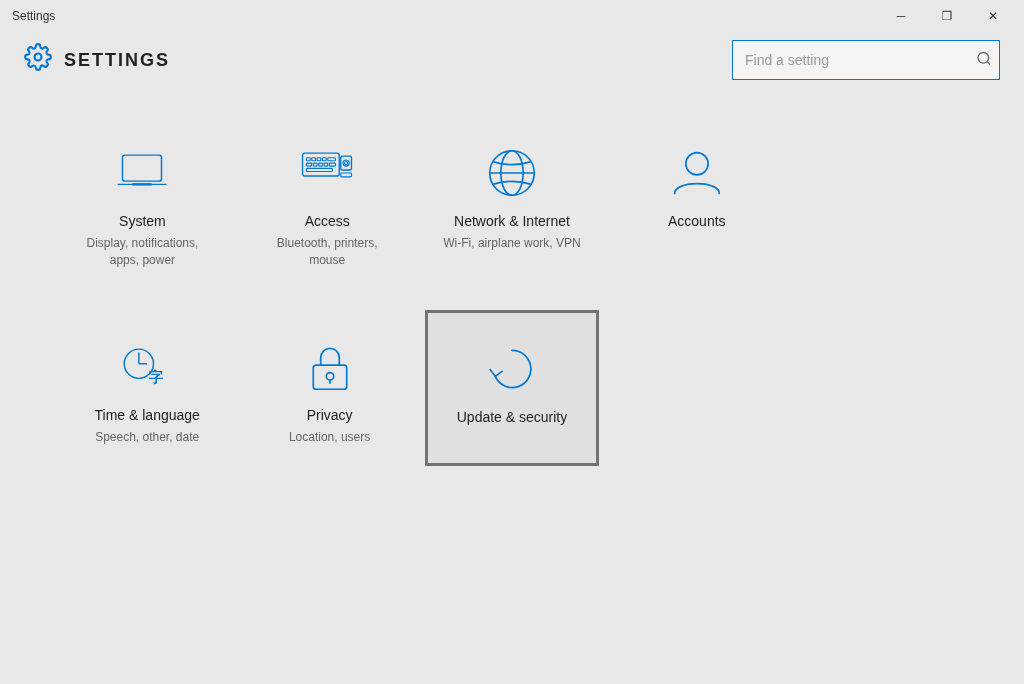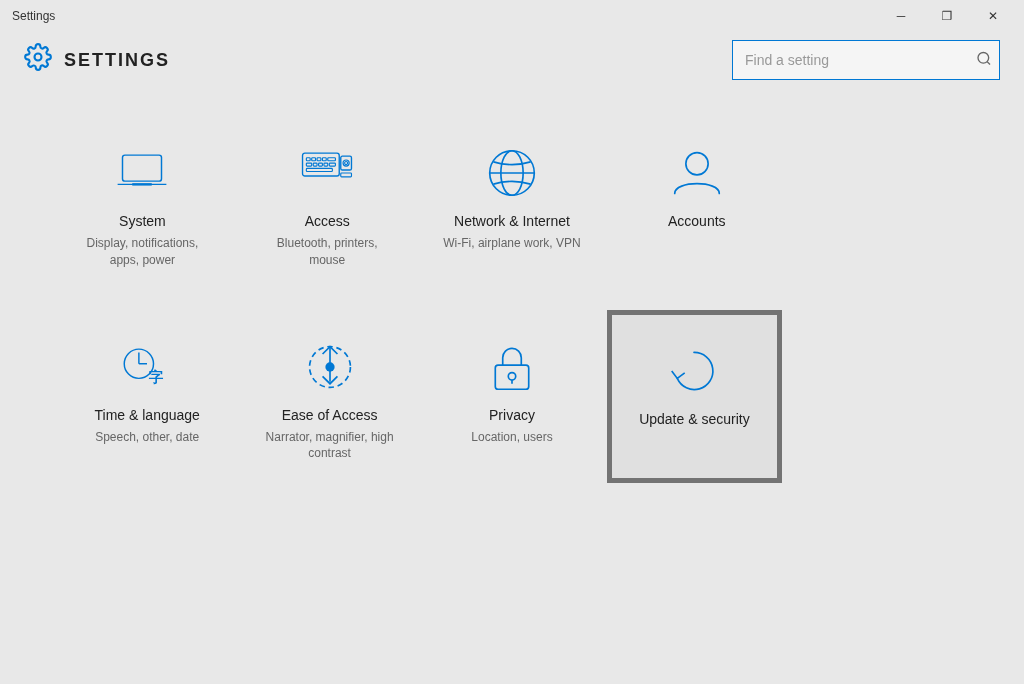--- a/index.html
+++ b/index.html
@@ -135,21 +135,21 @@
       align-items: center;
       padding: 28px 12px 20px 12px;
       cursor: pointer;
       background: transparent;
       border: 1px solid transparent;
       text-align: center;
     }
 
     .settings-item.highlighted {
       background: #e0e0e0;
-      border: 5px solid #737373;
+      border: 3px solid #737373;
     }
 
     .settings-item-icon {
       width: 56px;
       height: 56px;
       margin-bottom: 12px;
       color: #0078d4;
       display: flex;
       align-items: center;
       justify-content: center;
@@ -296,37 +296,20 @@
           <line x1="22" y1="10" x2="22" y2="24"></line>
           <line x1="22" y1="24" x2="32" y2="24"></line>
 
           <text x="34" y="46" font-size="18" fill="#0078d4" stroke="none" font-family="serif" font-weight="bold">字</text>
         </svg>
       </div>
       <div class="settings-item-name">Time &amp; language</div>
       <div class="settings-item-desc">Speech, other, date</div>
     </div>
 
-    <div class="settings-item">
-      <div class="settings-item-icon">
-        <svg viewBox="0 0 56 56">
-
-          <circle cx="28" cy="28" r="22" stroke-dasharray="6 4"></circle>
-
-          <line x1="28" y1="6" x2="28" y2="28"></line>
-          <polyline points="20,14 28,6 36,14"></polyline>
-          <circle cx="28" cy="28" r="5" fill="#0078d4" stroke="none"></circle>
-
-          <line x1="28" y1="28" x2="28" y2="44"></line>
-          <polyline points="20,38 28,46 36,38"></polyline>
-        </svg>
-      </div>
-      <div class="settings-item-name">Ease of Access</div>
-      <div class="settings-item-desc">Narrator, magnifier, high contrast</div>
-    </div>
 
     <div class="settings-item">
       <div class="settings-item-icon">
         <svg viewBox="0 0 56 56">
           <rect x="10" y="26" width="36" height="26" rx="3"></rect>
           <path d="M18 26 V18 A10 10 0 0 1 38 18 V26"></path>
           <circle cx="28" cy="38" r="4"></circle>
           <line x1="28" y1="42" x2="28" y2="46"></line>
         </svg>
       </div>

